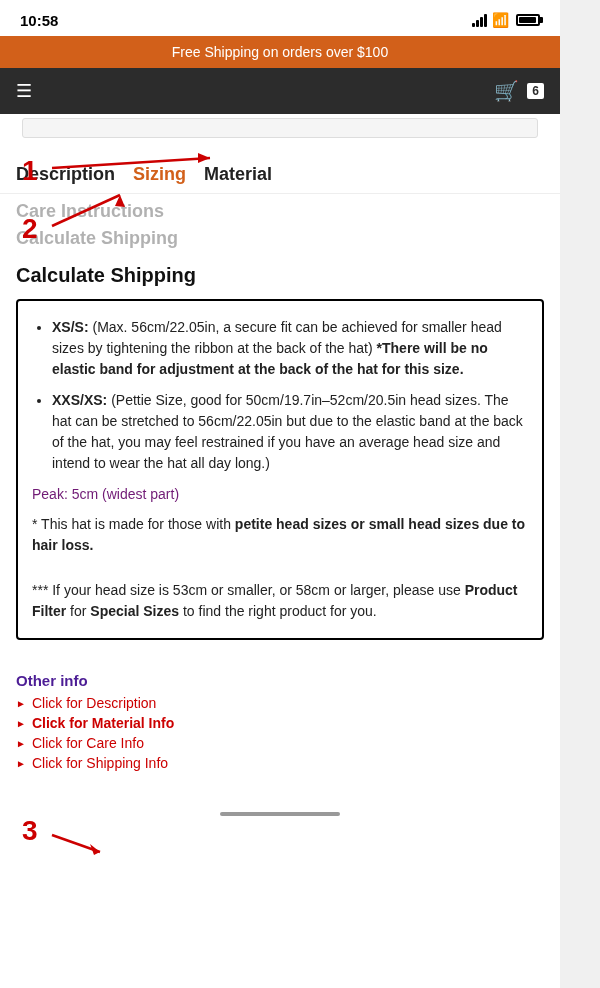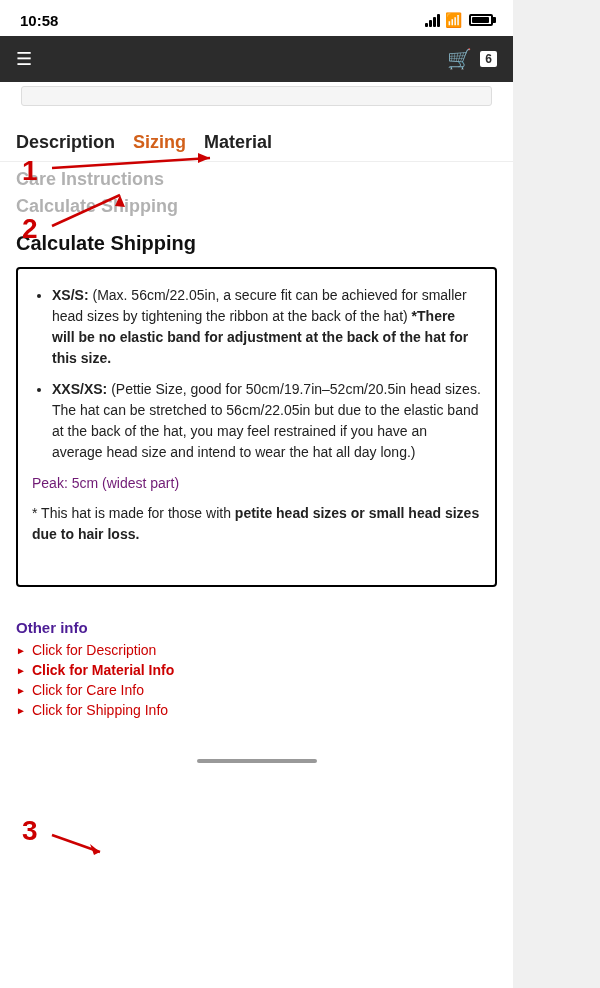--- a/index.html
+++ b/index.html
@@ -7,21 +7,21 @@
       width: 600px;
       min-height: 988px;
       background: #f0f0f0;
       font-family: Arial, sans-serif;
       display: flex;
       justify-content: center;
       align-items: flex-start;
     }
 
     .phone-frame {
-      width: 513px;
+      width: 560px;
       min-height: 988px;
       background: #fff;
       position: relative;
       overflow: hidden;
     }
 
     
     .status-bar {
       background: #fff;
       display: flex;
@@ -303,20 +303,23 @@
       <span class="wifi-icon">
         
         📶
       </span>
       <div class="battery-icon">
         <div class="battery-fill"></div>
       </div>
     </div>
   </div>
 
+  <div class="promo-banner">
+    <span>Free Shipping on orders over $100</span>
+  </div>
 
   <div class="nav-bar">
     <span class="hamburger-icon">☰</span>
     <div class="nav-right">
       <span class="cart-icon">🛒</span>
       <span class="cart-badge">6</span>
     </div>
   </div>
 
   <div class="scroll-hint-top">
@@ -358,20 +361,23 @@
           <strong><span>XXS/XS:</span></strong><span> (Pettie Size, good for 50cm/19.7in–52cm/20.5in head sizes. The hat can be stretched to 56cm/22.05in but due to the elastic band at the back of the hat, you may feel restrained if you have an average head size and intend to wear the hat all day long.)</span>
         </li>
       </ul>
 
       <p class="peak-note">Peak: 5cm (widest part)</p>
 
       <p class="petite-note">
         * This hat is made for those with <strong>petite head sizes or small head sizes due to hair loss.</strong>
       </p>
 
+      <p class="filter-note">
+        *** If your head size is 53cm or smaller, or 58cm or larger, please use <strong>Product Filter</strong> for <strong>Special Sizes</strong>  to find the right product for you.
+      </p>
     </div>
   </div>
 
   <div class="other-info-section">
     <div class="other-info-title">Other info</div>
     <div class="other-info-link">
       <span class="arrow-tri">►</span>
       <span>Click for Description</span>
     </div>
     <div class="other-info-link" style="font-weight:700;">

